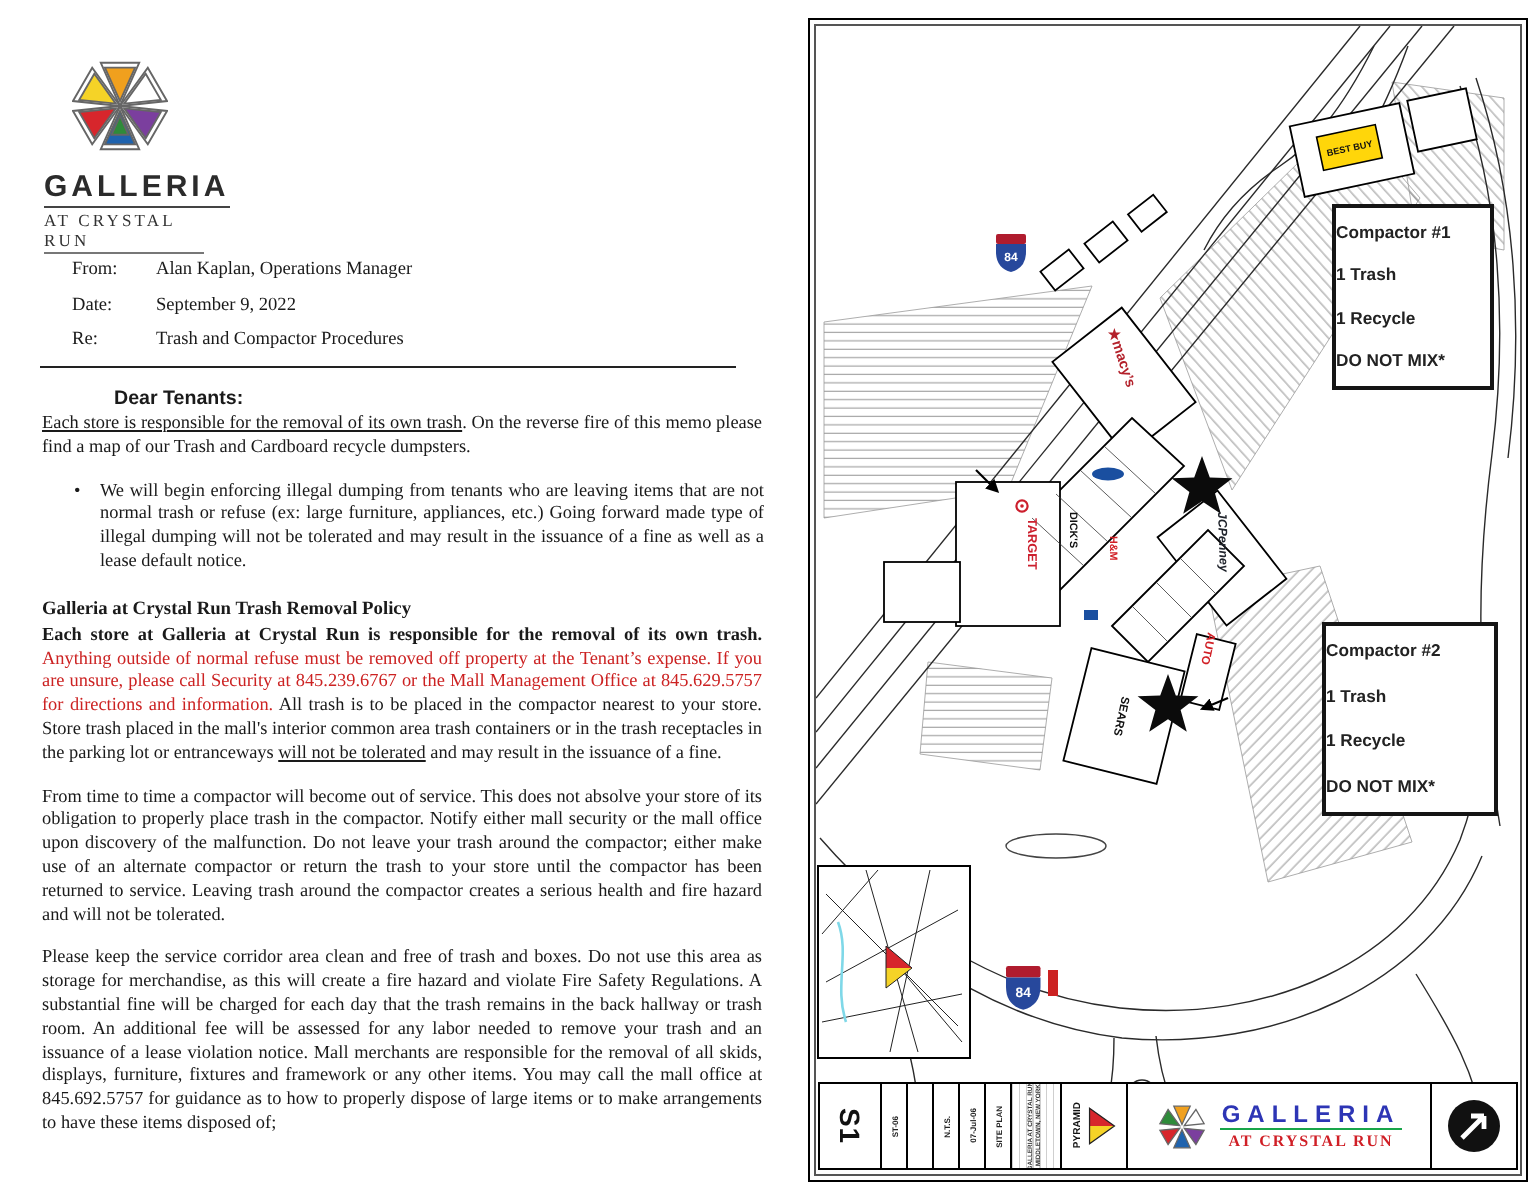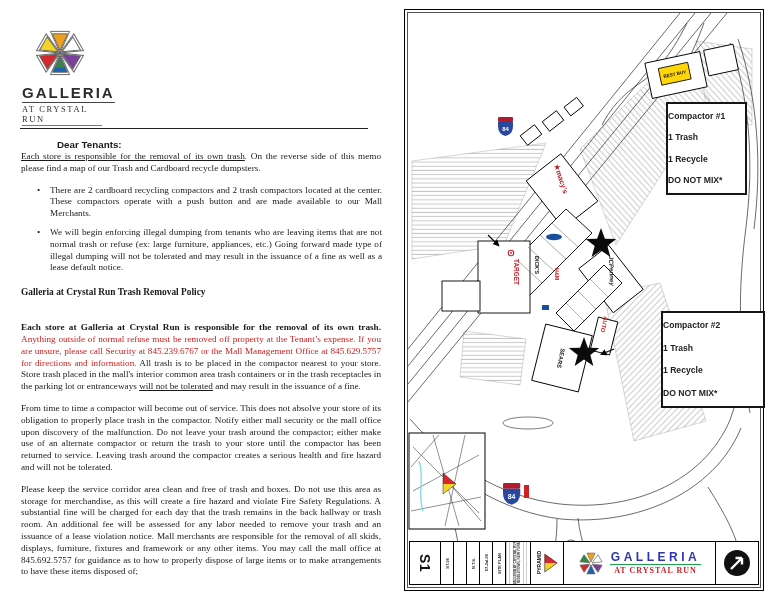--- a/index.html
+++ b/index.html
@@ -19,33 +19,33 @@
   .rule{border:none;border-top:1.3px solid #222;margin:8px 0 10px 6px;width:348px;}
   .salutation{font-family:"Liberation Sans",sans-serif;font-weight:bold;font-size:9.8px;margin:0 0 1px 7px;padding-left:36px;}
   .body-par{font-size:9.2px;line-height:11.8px;text-align:justify;margin:0 0 10px 7px;width:360px;}
   .bu{font-weight:normal;text-decoration:underline;}
   .bi{font-weight:bold;}
   .red{color:#cc2222;}
   .b{font-weight:normal;}
   ul.bullets{margin:0 0 10px 0;padding:0 0 0 36px;list-style:none;width:332px;}
   ul.bullets li{position:relative;font-size:9.2px;line-height:11.8px;text-align:justify;margin-bottom:7px;}
   ul.bullets li::before{content:"•";position:absolute;left:-13px;top:0;}
-  .policy-h{font-size:9.4px;font-weight:bold;margin:13px 0 25px 7px;}
+  .policy-h{font-size:9.4px;font-weight:bold;margin:13px 0 2px 7px;}
   
   #map-page{position:absolute;left:404px;top:9px;width:358px;height:580px;background:#fff;
             border:1.6px solid #000;}
   #map-inner{position:absolute;inset:2px;border:0.8px solid #555;}
   #map-svg{position:absolute;left:3px;top:3px;}
   .comp-box{position:absolute;background:#fff;border:2.6px solid #151515;
             font-family:"Liberation Sans",sans-serif;font-weight:bold;color:#222;
             display:flex;flex-direction:column;justify-content:space-between;
             padding:7px 4px 8px 0;box-sizing:border-box;}
   .comp-box div{font-size:8.6px;}
   #comp1{left:261px;top:92px;width:81px;height:93px;}
-  #comp2{left:256px;top:301px;width:104px;height:97px;}
+  #comp2{left:256px;top:301px;width:88px;height:97px;}
   
   #titleblock{position:absolute;left:4px;right:4px;bottom:5px;height:42px;border:1.4px solid #000;
               background:#fff;display:flex;align-items:stretch;font-family:"Liberation Sans",sans-serif;}
   .tb-cell{border-right:1px solid #000;display:flex;align-items:center;justify-content:center;
            overflow:hidden;position:relative;}
   .tb-sheet{width:30px;}
   .tb-sheet span{transform:rotate(90deg);font-weight:bold;font-size:14px;letter-spacing:.5px;color:#111;}
   .tb-narrow{width:12px;}
   .tb-narrow span{writing-mode:vertical-rl;transform:rotate(180deg);font-size:4px;color:#222;
                   white-space:nowrap;font-weight:bold;}
@@ -98,29 +98,42 @@
               <polygon points="0,-2 -6.3,-16 6.3,-16" fill="#f5d327"></polygon>
             </g>
         </g>
       </svg>
       <div>
         <span class="logo-word">GALLERIA</span>
         <span class="logo-tag">AT CRYSTAL RUN</span>
       </div>
     </div>
 
+    <div class="meta">
+      <div class="meta-row">
+        <span class="meta-label">From:</span>
+        <span>Alan Kaplan, Operations Manager</span>
+      </div>
+      <div class="meta-row">
+        <span class="meta-label">Date:</span>
+        <span>September 9, 2022</span>
+      </div>
+      <div class="meta-row">
+        <span class="meta-label">Re:</span>
+        <span>Trash and Compactor Procedures</span>
+      </div>
+    </div>
 
     <hr class="rule">
 
     <p class="salutation">Dear Tenants:</p>
 
-    <p class="body-par"><span class="bu">Each store is responsible for the removal of its own trash</span><span>.  On the reverse side of this memo please find a map of our Trash and Cardboard recycle dumpsters.</span></p>
+    <p class="body-par"><span class="bu">Each store is responsible for the removal of its own trash</span><span>.  On the reverse fire of this memo please find a map of our Trash and Cardboard recycle dumpsters.</span></p>
 
     <ul class="bullets">
-      <li><span>There are 2 cardboard recycling compactors and 2 trash compactors located at the center.  These compactors operate with a push button and are made available to our Mall Merchants.</span></li>
       <li><span>We will begin enforcing illegal dumping from tenants who are leaving items that are not normal trash or refuse (ex: large furniture, appliances, etc.) Going forward made type of illegal dumping will not be tolerated and may result in the issuance of a fine as well as a lease default notice.</span></li>
     </ul>
 
     <p class="policy-h">Galleria at Crystal Run Trash Removal Policy</p>
 
     <p class="body-par"><span class="bi">Each store at Galleria at Crystal Run is responsible for the removal of its own trash.</span><span class="red"> Anything outside of normal refuse must be removed off property at the Tenant’s expense. If you are unsure, please call Security at 845.239.6767 or the Mall Management Office at 845.629.5757 for directions and information.</span><span>  All trash is to be placed in the compactor nearest to your store. Store trash placed in the mall's interior common area trash containers or in the trash receptacles in the parking lot or entranceways </span><span class="bu">will not be tolerated</span><span> and may result in the issuance of a fine.</span></p>
 
     <p class="body-par">From time to time a compactor will become out of service. This does not absolve your store of its obligation to properly place trash in the compactor. Notify either mall security or the mall office upon discovery of the malfunction. Do not leave your trash around the compactor; either make use of an alternate compactor or return the trash to your store until the compactor has been returned to service. Leaving trash around the compactor creates a serious health and fire hazard and will not be tolerated.</p>
 
     <p class="body-par"><span>Please keep the service corridor area clean and free of trash and boxes. Do not use this area as storage for merchandise, as this will create a fire hazard and violate Fire Safety Regulations. A substantial fine will be charged for each day that the trash remains in the back hallway or trash room. An additional fee will be assessed for any labor needed to remove your trash and an issuance of a lease violation notice. </span><span class="b">Mall merchants are responsible for the removal of all skids, displays, furniture, fixtures and framework or any other items.</span><span> You may call the mall office at 845.692.5757 for guidance as to how to properly dispose of large items or to make arrangements to have these items disposed of; </span></p>

